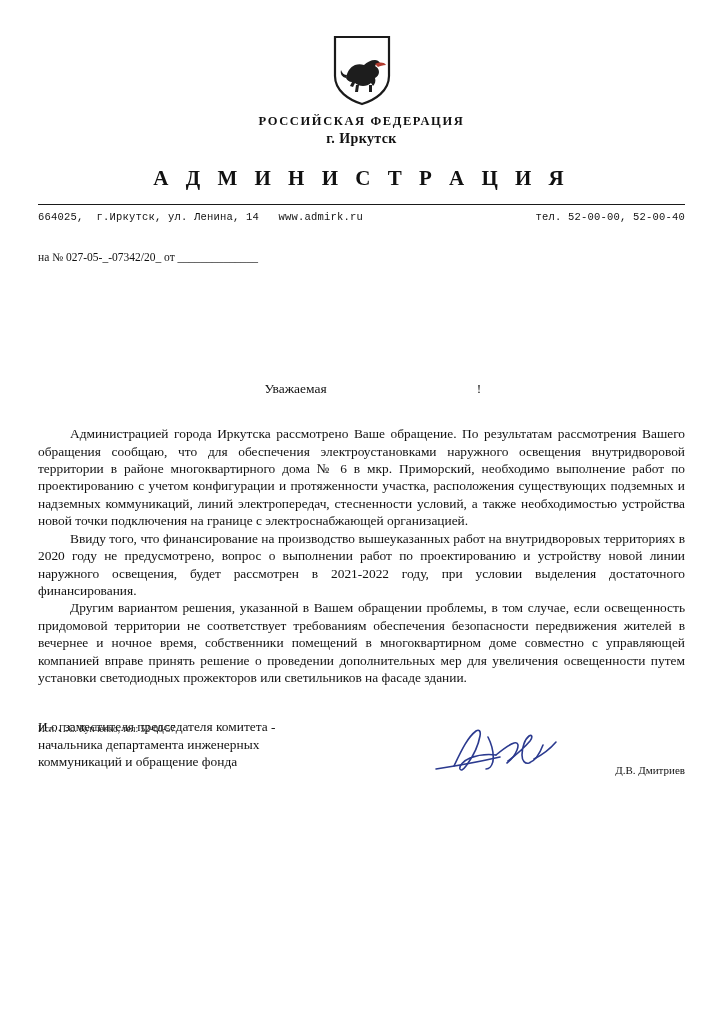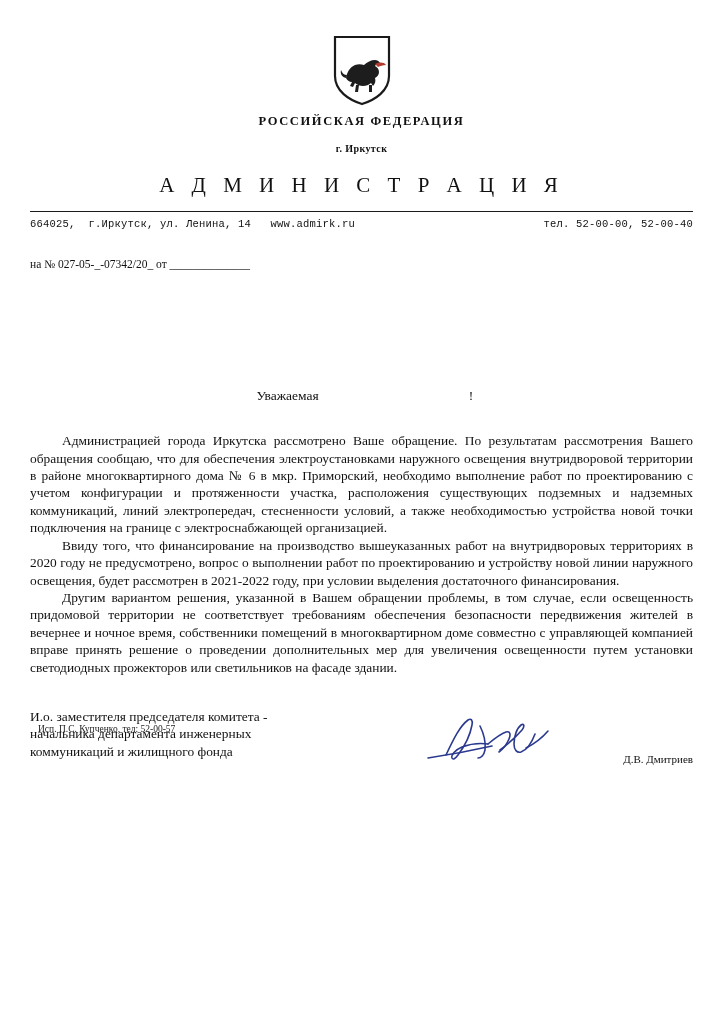--- a/index.html
+++ b/index.html
@@ -13,21 +13,21 @@
     font-family: "Liberation Serif", serif;
     color: #111111;
     position: relative;
     overflow: hidden;
   }
   .page {
     position: relative;
     width: 723px;
     height: 772px;
     box-sizing: border-box;
-    padding: 0 30px;
+    padding: 0 38px;
   }
 
   
   .letterhead {
     text-align: center;
     padding-top: 34px;
   }
   .emblem {
     width: 62px;
     height: 72px;
@@ -38,29 +38,29 @@
 
   .rf-title {
     margin-top: 8px;
     font-family: "Liberation Serif", serif;
     font-size: 12.5px;
     font-weight: bold;
     letter-spacing: 1.6px;
     color: #111;
   }
   .city-title {
-    margin-top: 14px;
-    font-size: 10px;
+    margin-top: 2px;
+    font-size: 14px;
     font-weight: bold;
     letter-spacing: 0.4px;
   }
   .admin-title {
     margin-top: 19px;
     font-size: 21px;
-    font-weight: normal;
+    font-weight: bold;
     letter-spacing: 6px;
   }
 
   .rule {
     margin-top: 13px;
     border-top: 1.6px solid #1a1a1a;
     height: 0;
   }
 
   .contacts {
@@ -191,21 +191,21 @@
 
   <div class="body-text">
     <p>Администрацией города Иркутска рассмотрено Ваше обращение. По результатам рассмотрения Вашего обращения сообщаю, что для обеспечения электроустановками наружного освещения внутридворовой территории в районе многоквартирного дома № 6 в мкр. Приморский, необходимо выполнение работ по проектированию с учетом конфигурации и протяженности участка, расположения существующих подземных и надземных коммуникаций, линий электропередач, стесненности условий, а также необходимостью устройства новой точки подключения на границе с электроснабжающей организацией.</p>
     <p>Ввиду того, что финансирование на производство вышеуказанных работ на внутридворовых территориях в 2020 году не предусмотрено, вопрос о выполнении работ по проектированию и устройству новой линии наружного освещения, будет рассмотрен в 2021-2022 году, при условии выделения достаточного финансирования.</p>
     <p>Другим вариантом решения, указанной в Вашем обращении проблемы, в том случае, если освещенность придомовой территории не соответствует требованиям обеспечения безопасности передвижения жителей в вечернее и ночное время, собственники помещений в многоквартирном доме совместно с управляющей компанией вправе принять решение о проведении дополнительных мер для увеличения освещенности путем установки светодиодных прожекторов или светильников на фасаде здании.</p>
   </div>
 
   <div class="signature-block">
     <div class="line">И.о. заместителя председателя комитета -</div>
     <div class="line">начальника департамента инженерных</div>
-    <div class="line">коммуникаций и жилищного фонда</div>
+    <div class="line">коммуникаций и обращение фонда</div>
 
     <div class="sign-row">
       <svg class="scribble" viewBox="0 0 150 56" aria-hidden="true">
         <g fill="none" stroke="#2b3a8f" stroke-width="1.6" stroke-linecap="round">
           <path d="M6 44 C26 41 48 37 70 32"></path>
           <path d="M24 41 C32 24 38 12 46 6 C49 4 51 6 50 11 C48 22 42 33 36 41
                    C33 45 31 46 30 44 C29 41 33 36 40 33 C48 30 58 29 66 30"></path>
           <path d="M58 12 C62 20 64 28 63 36 C62 41 59 44 56 44"></path>
           <path d="M66 30 C72 25 78 20 84 18 C88 17 89 20 87 25 C85 30 81 35 77 38"></path>
           <path d="M78 36 C86 30 94 23 100 16 C103 12 102 9 99 11 C95 14 92 22 92 30

